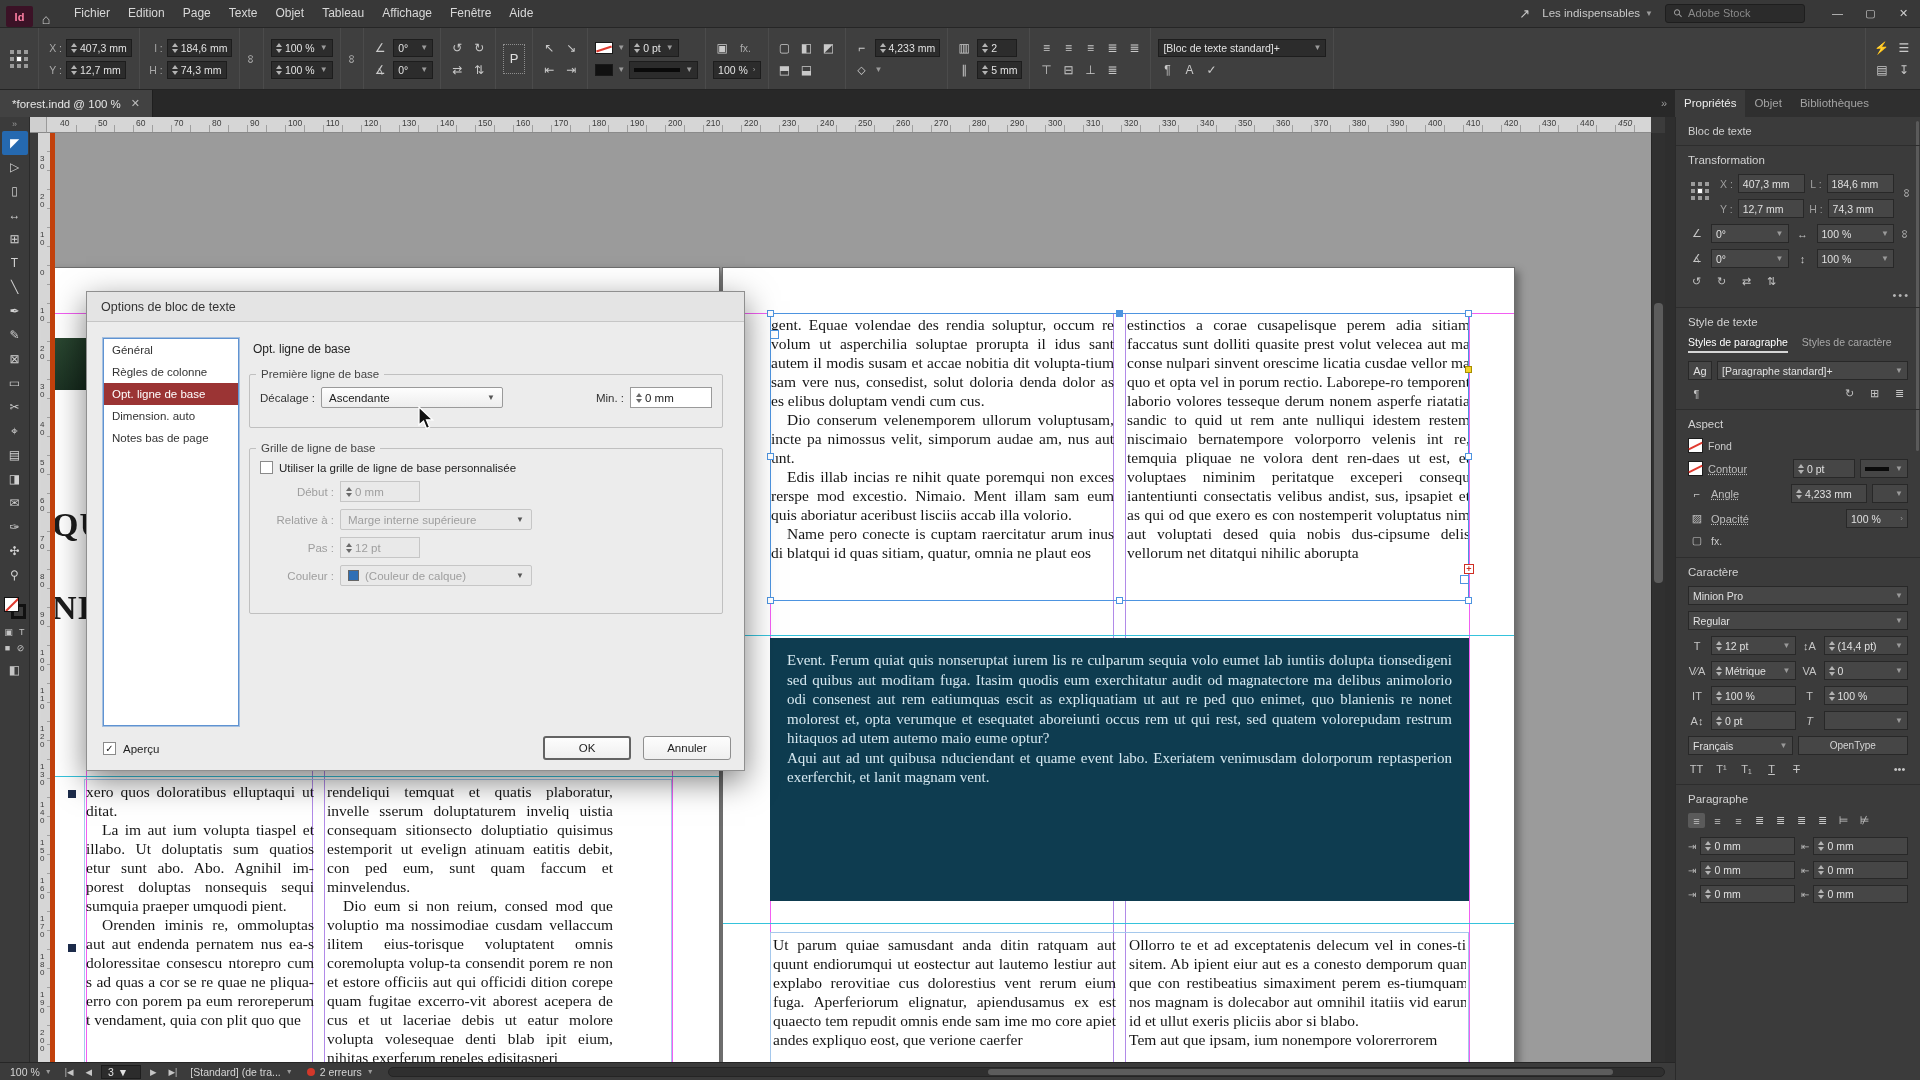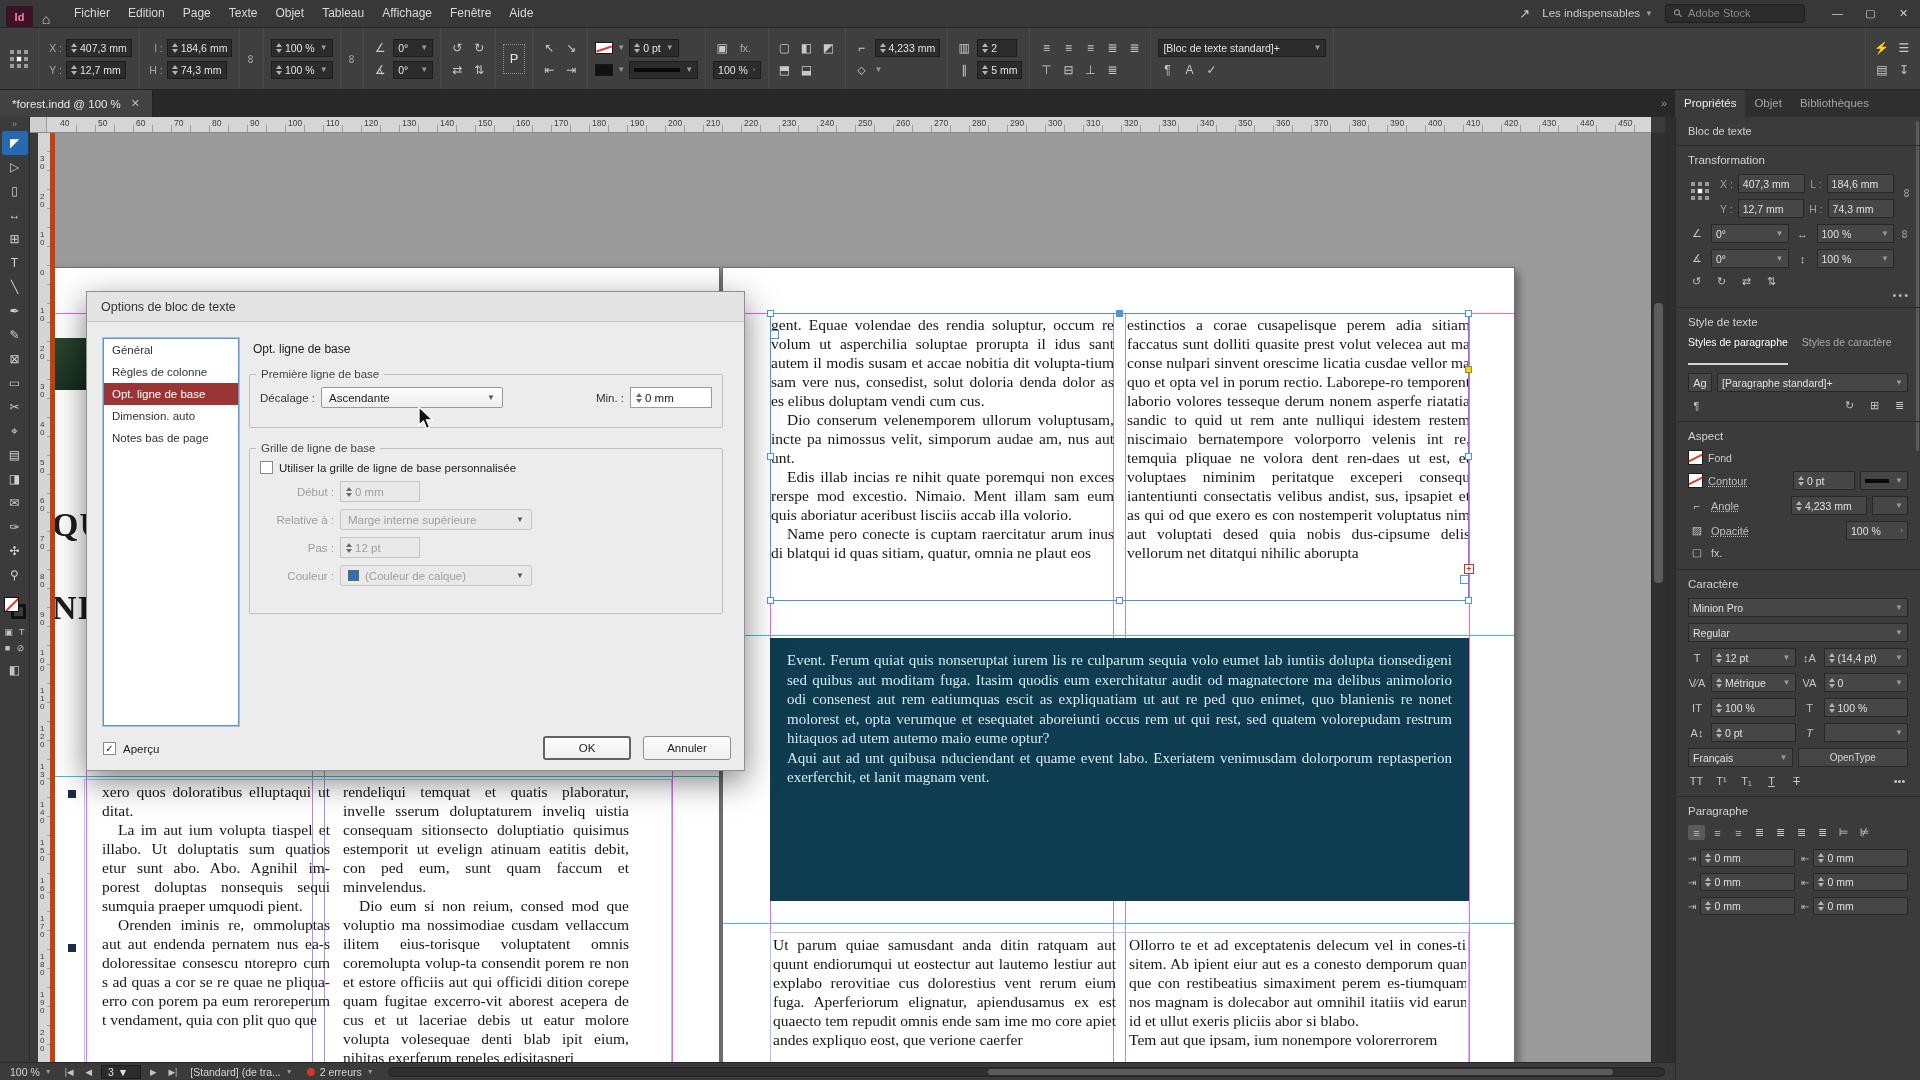--- a/index.html
+++ b/index.html
@@ -97,21 +97,21 @@
   .g-mag{background:var(--guide-magenta,#f25ef2)}
   .g-vio{background:var(--guide-violet,#b18ae8)}
   .g-cyn{background:var(--guide-cyan,#35c3dc)}
   .doc p{margin:0;text-align:justify;font-family:"Liberation Serif",serif;font-size:15.5px;line-height:19px;color:#161616;text-indent:16px}
   .doc p.flush{text-indent:0}
   .cols{display:flex;gap:13px;overflow:hidden}
   .photo{position:absolute;left:0;top:70px;width:37px;height:52px;background:linear-gradient(135deg,#2c4a33,#15281c)}
   .bigtxt{position:absolute;left:2px;font-family:"Liberation Serif",serif;font-weight:bold;font-size:34px;color:#1c1c1c;letter-spacing:1px}
   .anchor{position:absolute;width:8px;height:8px;background:#1c2b4a}
   .lframe{position:absolute;left:34px;top:511px;width:588px;height:286px;border:1px solid #a5c8ec}
-  .lcols{position:absolute;left:52px;top:514px;width:527px;height:281px}
+  .lcols{position:absolute;left:36px;top:514px;width:527px;height:281px}
   .lcols .c1{width:228px;flex:none}
   .lcols .c2{flex:1}
   .topframe{position:absolute;left:47px;top:45px;width:699px;height:288px;border:1px solid var(--frame-blue,#4d94e0)}
   .topframe .cols{padding-top:1px;height:100%}
   .topframe .col{width:343px;flex:none}
   .hd{position:absolute;width:7px;height:7px;background:#fff;border:1px solid var(--frame-blue,#4d94e0)}
   .hd.fill{background:var(--frame-blue,#4d94e0)}
   .port{position:absolute;width:9px;height:9px;background:#fff;border:1px solid var(--frame-blue,#4d94e0)}
   .ywidget{position:absolute;width:7px;height:7px;background:#f4d22b;border:1px solid #a78f00}
   .overset{position:absolute;width:10px;height:10px;background:#fff;border:1px solid #cf2f23;color:#cf2f23;
@@ -147,21 +147,21 @@
   .psec{border-bottom:1px solid #2d2d2d;padding:8px 12px;position:relative}
   .ptitle{color:#d2d2d2;font-size:11.5px;margin-bottom:8px}
   .prow{display:flex;align-items:center;gap:5px;margin-bottom:6px}
   .plabel{color:#9f9f9f;font-size:10.5px;flex:none}
   .pfield{display:flex;align-items:center;background:#464646;border:1px solid #282828;height:19px;padding:0 4px;
           color:#e0e0e0;font-size:10.5px;flex:1;min-width:0;white-space:nowrap;overflow:hidden}
   .pfield .arr{margin-left:auto;padding-left:4px;color:#9a9a9a;font-size:8px;flex:none}
   .picon{color:#c5c5c5;font-size:11px;width:18px;text-align:center;flex:none}
   .pmore{position:absolute;right:10px;bottom:6px;color:#b5b5b5;letter-spacing:2px}
   .stabs{display:flex;gap:14px;margin-bottom:8px}
-  .stab{color:#a8a8a8;padding-bottom:15px;font-size:10.5px}
+  .stab{color:#a8a8a8;padding-bottom:3px;font-size:10.5px}
   .stab.active{color:#fff;border-bottom:2px solid #d5d5d5}
   .agbox{width:24px;height:19px;background:#464646;border:1px solid #282828;display:flex;align-items:center;justify-content:center;color:#e0e0e0;flex:none}
   .ulink{text-decoration:underline;text-decoration-style:dotted;color:#bdbdbd}
   .iconrow{display:flex;align-items:center;gap:8px;margin-top:4px}
   .alico{width:17px;height:15px;display:flex;align-items:center;justify-content:center;color:#c5c5c5;font-size:11px}
   .alico.active{background:#5a5a5a;border-radius:2px}
   .ind-grid{display:grid;grid-template-columns:1fr 1fr;gap:6px}
   .ind-cell{display:flex;align-items:center;gap:4px}
   .ind-ic{color:#b9b9b9;font-size:10px;flex:none}
   .pfield.small{height:18px}

